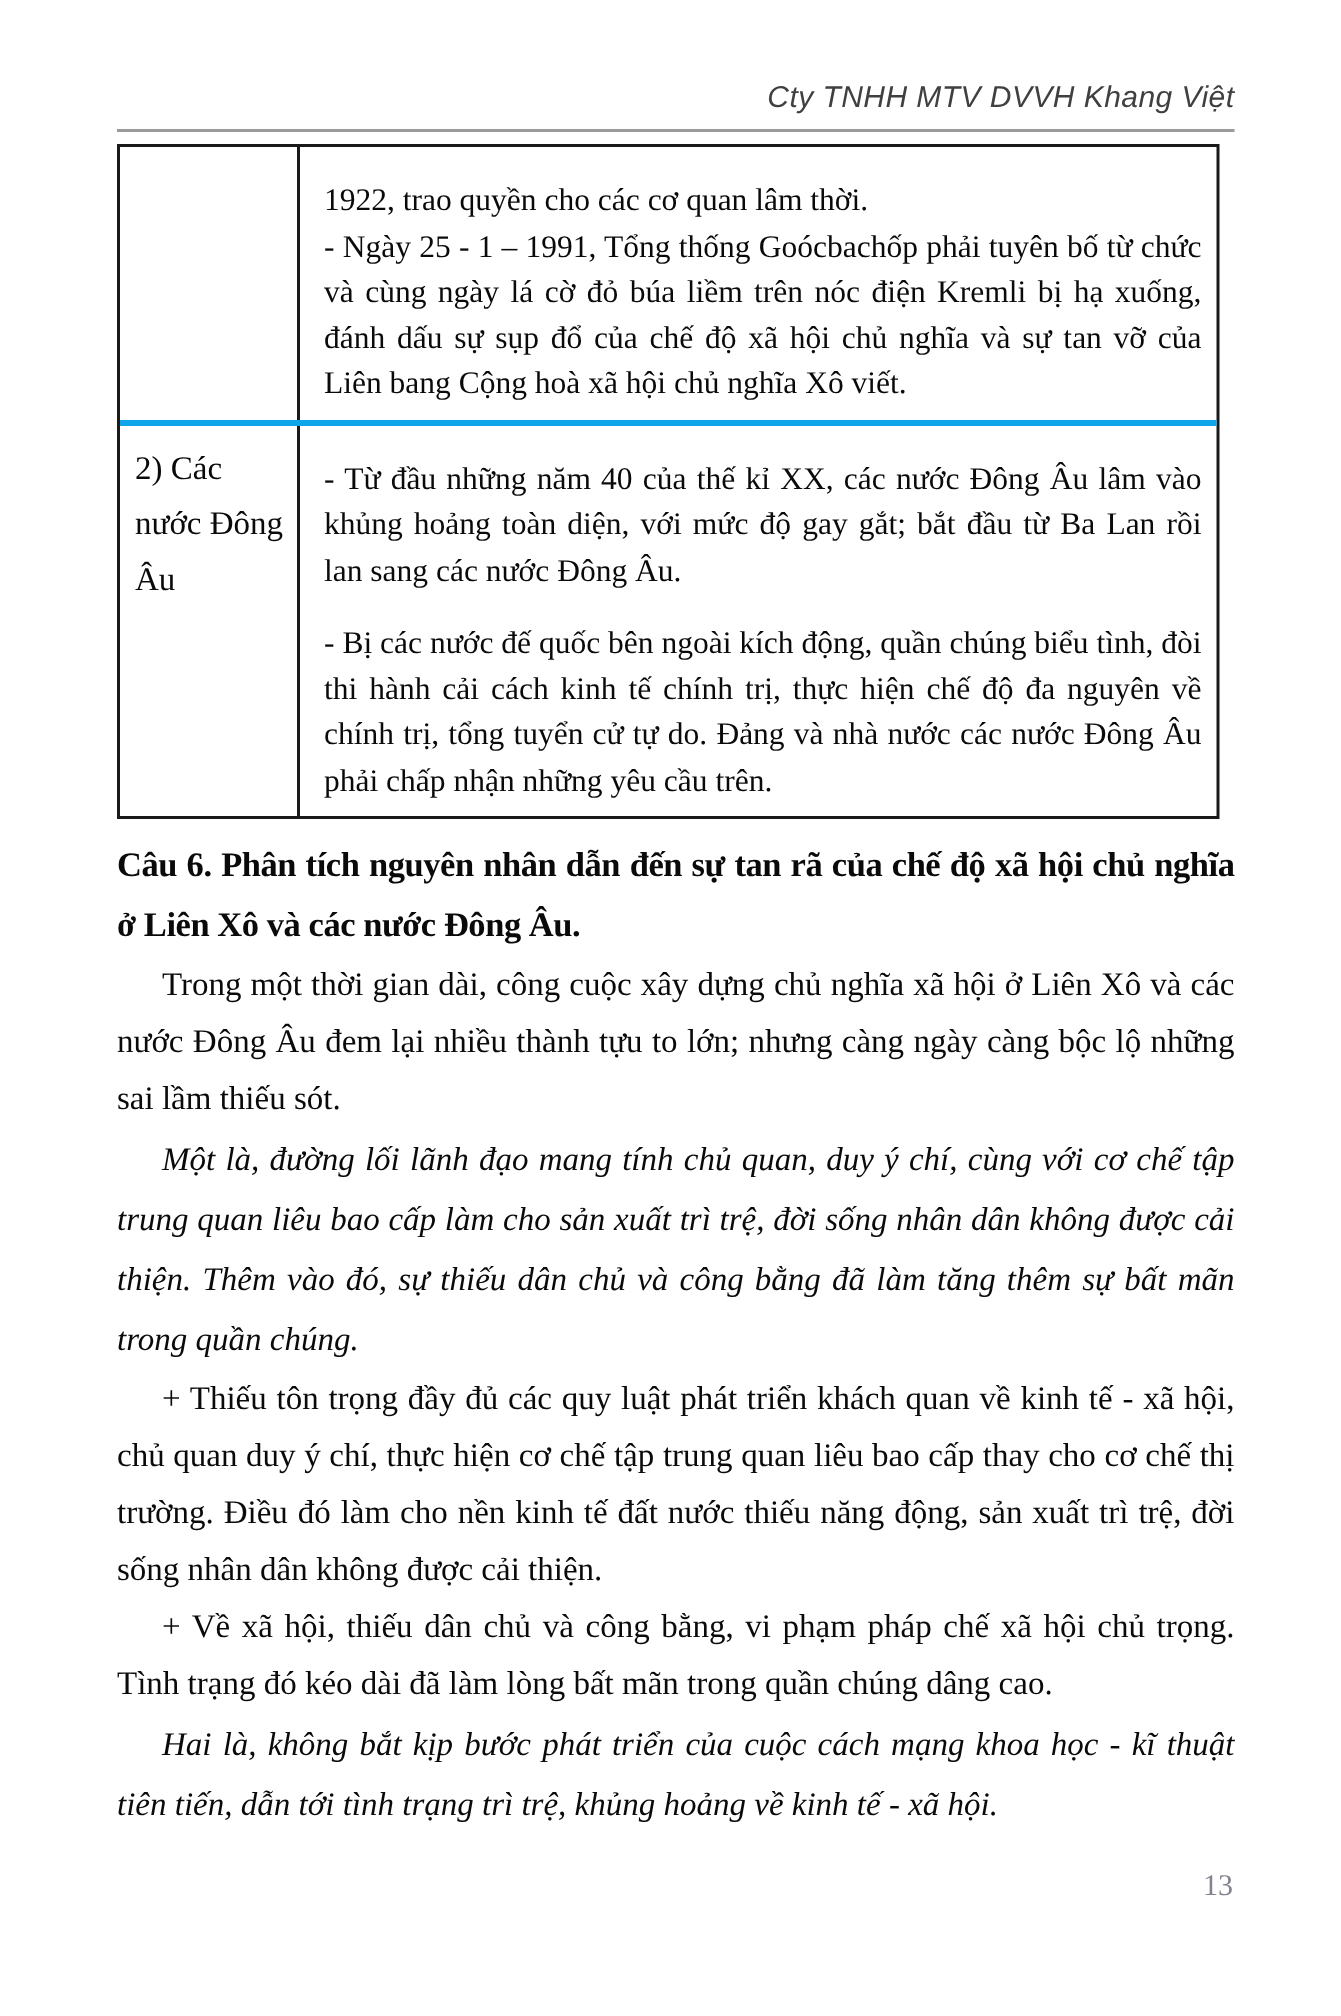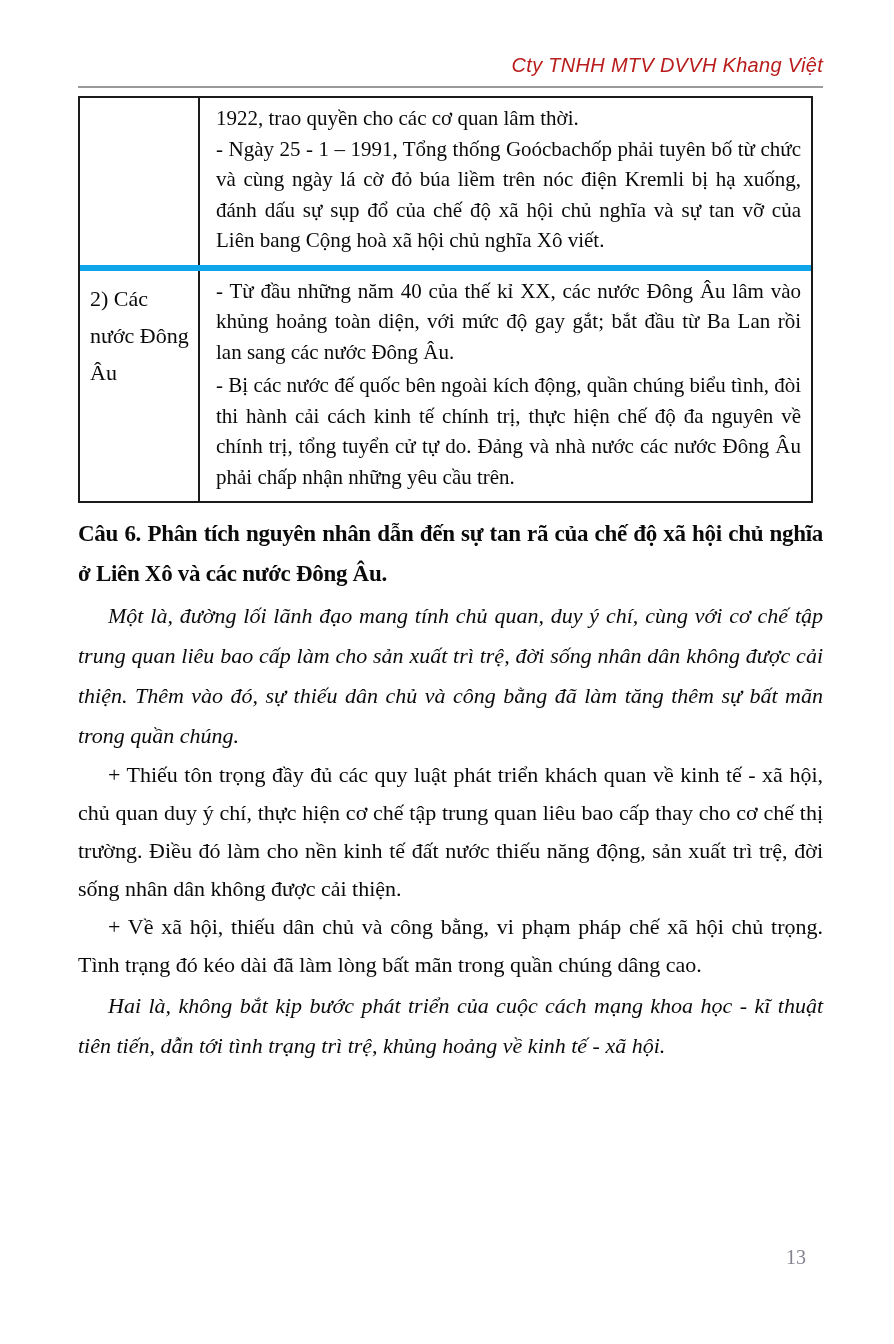--- a/index.html
+++ b/index.html
@@ -24,21 +24,21 @@
   .header {
     position: absolute;
     top: 54px;
     left: 78px;
     width: 745px;
     text-align: right;
     font-family: "Liberation Sans", sans-serif;
     font-style: italic;
     font-size: 20px;
     letter-spacing: 0.3px;
-    color: #b91c1c;
+    color: #404040;
     white-space: nowrap;
   }
   .header-rule {
     position: absolute;
     top: 86px;
     left: 78px;
     width: 745px;
     height: 0;
     border-top: 2px solid #9a9a9a;
   }
@@ -47,40 +47,40 @@
     top: 96px;
     left: 78px;
     width: 745px;
   }
   .qtable {
     width: 735px;
     box-sizing: border-box;
     border: 2px solid #1a1a1a;
   }
   .trow { display: flex; }
-  .trow + .trow { border-top: 6px solid #0ea5e9; justify-content: space-between; }
+  .trow + .trow { border-top: 4px solid #0ea5e9; justify-content: space-between; }
   .cell-label {
     flex: 0 0 120px;
     width: 120px;
     box-sizing: border-box;
     border-right: 2px solid #1a1a1a;
     padding: 9px 8px 0 10px;
     font-size: 22px;
     line-height: 37px;
   }
   .cell-content {
     flex: 1 1 auto;
     box-sizing: border-box;
-    padding: 5px 10px 9px 16px;
+    padding: 20px 10px 9px 16px;
     font-size: 21px;
     line-height: 30.5px;
     text-align: justify;
   }
   .cell-content p { margin: 0; }
-  .cell-content p.gap-top { margin-top: 3px; }
+  .cell-content p.gap-top { margin-top: 18px; }
   .question {
     margin: 11px 0 0 0;
     font-size: 23px;
     font-weight: bold;
     line-height: 40px;
     letter-spacing: -0.3px;
     text-align: justify;
   }
   .para {
     margin: 0;
@@ -90,21 +90,21 @@
     text-indent: 30px;
   }
   .para.italic {
     font-style: italic;
     line-height: 40px;
     margin-top: 2px;
   }
   .page-number {
     position: absolute;
     top: 1246px;
-    right: 88px;
+    right: 72px;
     font-size: 20px;
     color: #83838f;
   }
 </style>
 </head>
 <body>
 
 <div class="page">
 
   <div class="header">
@@ -134,20 +134,21 @@
         <div class="cell-content">
           <p>- Từ đầu những năm 40 của thế kỉ XX, các nước Đông Âu lâm vào khủng hoảng toàn diện, với mức độ gay gắt; bắt đầu từ Ba Lan rồi lan sang các nước Đông Âu.</p>
           <p class="gap-top">- Bị các nước đế quốc bên ngoài kích động, quần chúng biểu tình, đòi thi hành cải cách kinh tế chính trị, thực hiện chế độ đa nguyên về chính trị, tổng tuyển cử tự do. Đảng và nhà nước các nước Đông Âu phải chấp nhận những yêu cầu trên.</p>
         </div>
       </div>
 
     </div>
 
     <h2 class="question">Câu 6. Phân tích nguyên nhân dẫn đến sự tan rã của chế độ xã hội chủ nghĩa ở Liên Xô và các nước Đông Âu.</h2>
 
+    <p class="para">Trong một thời gian dài, công cuộc xây dựng chủ nghĩa xã hội ở Liên Xô và các nước Đông Âu đem lại nhiều thành tựu to lớn; nhưng càng ngày càng bộc lộ những sai lầm thiếu sót.</p>
 
     <p class="para italic">Một là, đường lối lãnh đạo mang tính chủ quan, duy ý chí, cùng với cơ chế tập trung quan liêu bao cấp làm cho sản xuất trì trệ, đời sống nhân dân không được cải thiện. Thêm vào đó, sự thiếu dân chủ và công bằng đã làm tăng thêm sự bất mãn trong quần chúng.</p>
 
     <p class="para">+ Thiếu tôn trọng đầy đủ các quy luật phát triển khách quan về kinh tế - xã hội, chủ quan duy ý chí, thực hiện cơ chế tập trung quan liêu bao cấp thay cho cơ chế thị trường. Điều đó làm cho nền kinh tế đất nước thiếu năng động, sản xuất trì trệ, đời sống nhân dân không được cải thiện.</p>
 
     <p class="para">+ Về xã hội, thiếu dân chủ và công bằng, vi phạm pháp chế xã hội chủ trọng. Tình trạng đó kéo dài đã làm lòng bất mãn trong quần chúng dâng cao.</p>
 
     <p class="para italic">Hai là, không bắt kịp bước phát triển của cuộc cách mạng khoa học - kĩ thuật tiên tiến, dẫn tới tình trạng trì trệ, khủng hoảng về kinh tế - xã hội.</p>
 
   </div>

